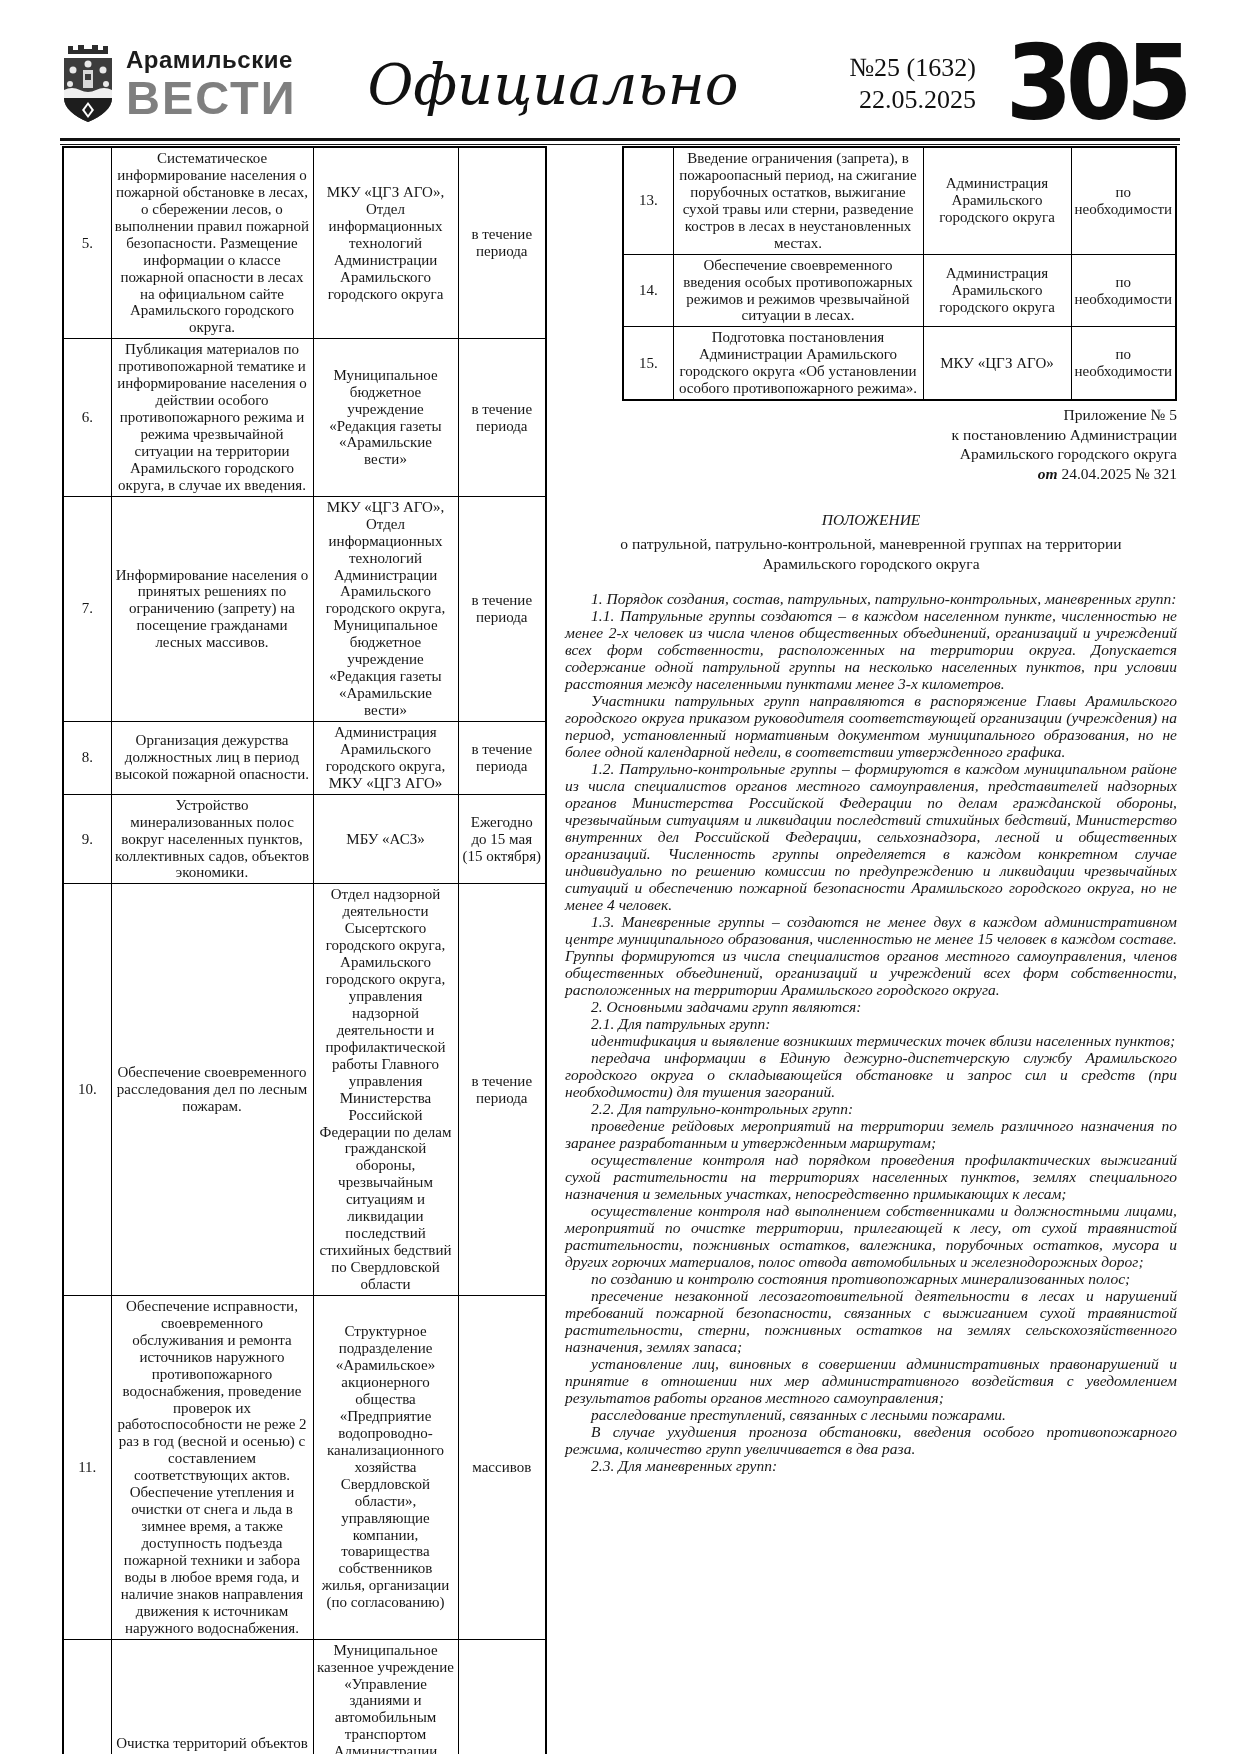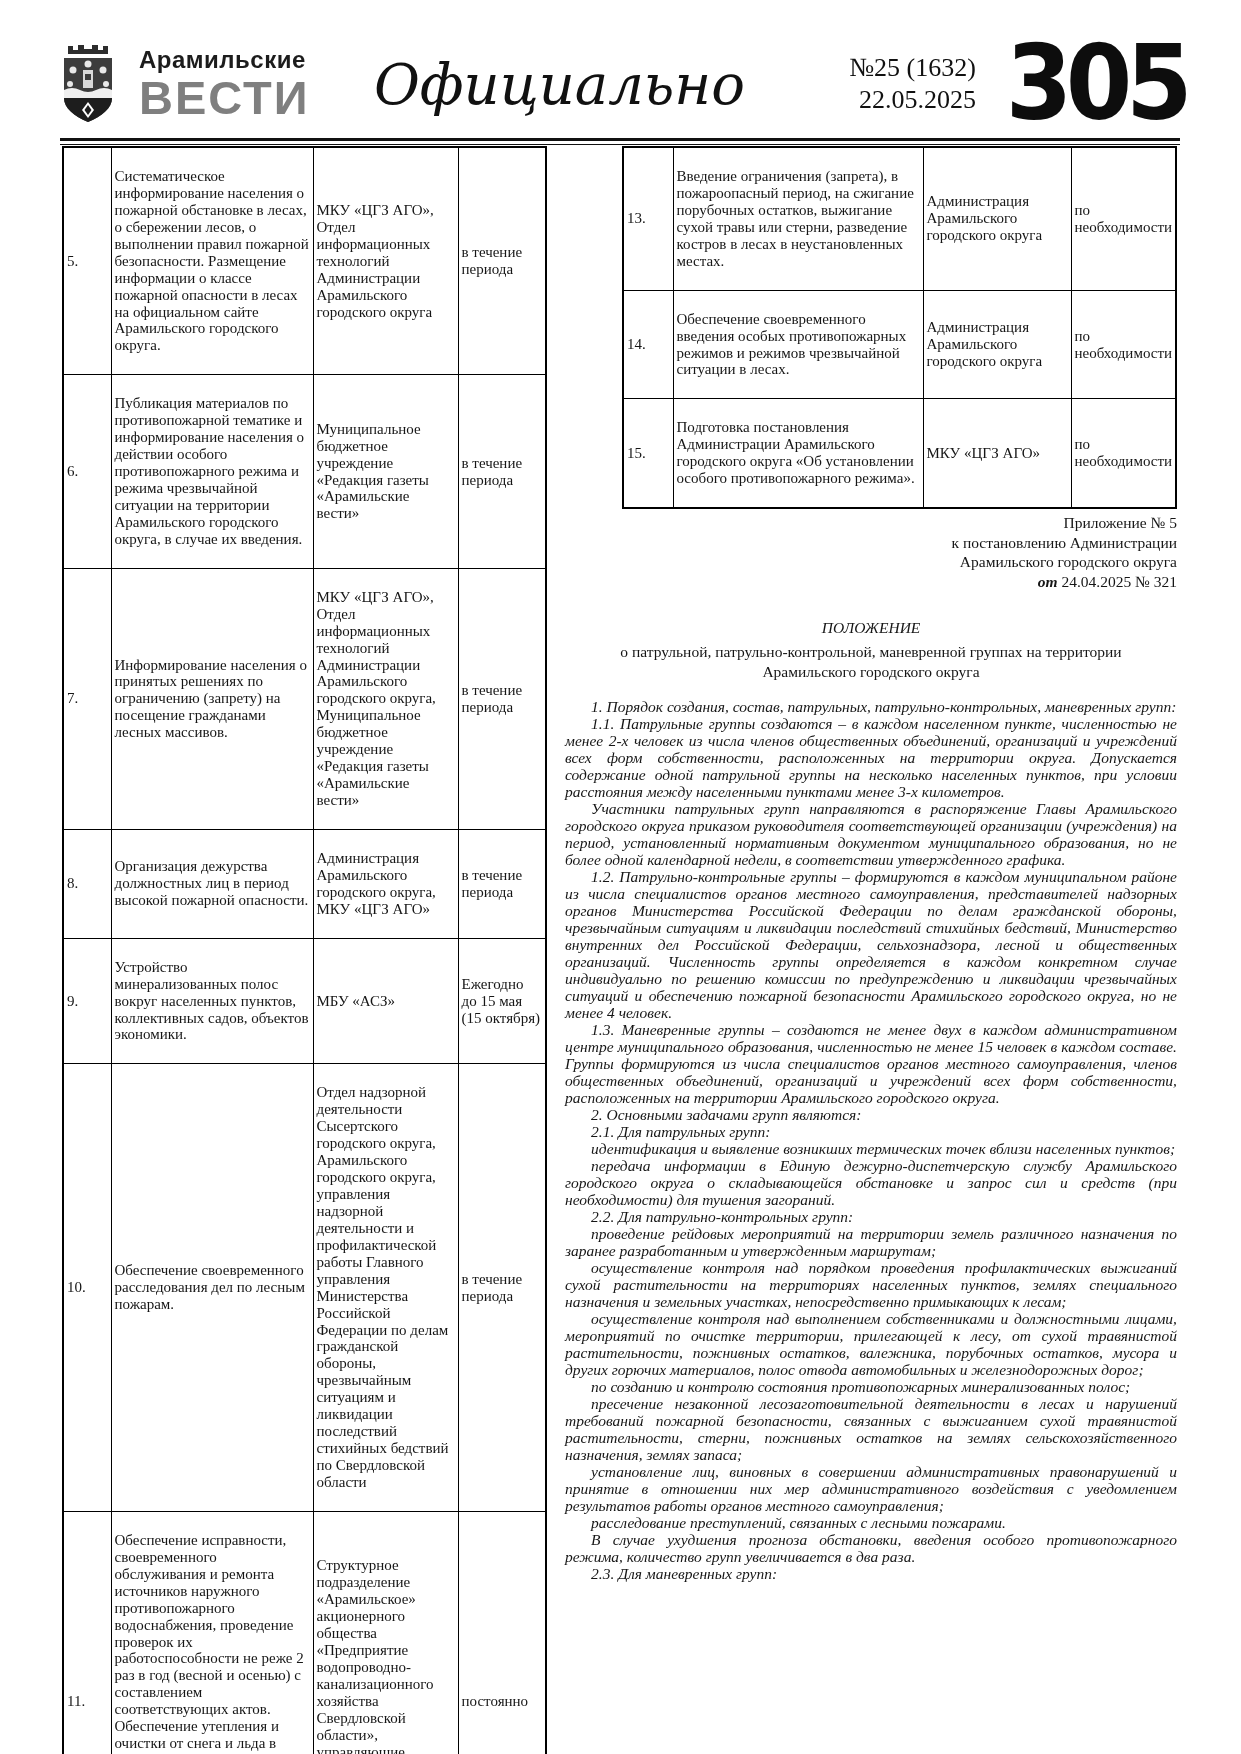--- a/index.html
+++ b/index.html
@@ -3,42 +3,42 @@
 <meta charset="utf-8">
 <style>
   html,body{margin:0;padding:0;background:#ffffff;}
   body{width:1241px;height:1754px;position:relative;overflow:hidden;
        font-family:"Liberation Serif","DejaVu Serif",serif;color:#161616;}
   .page{position:absolute;inset:0;background:#fff;}
 
   
   .header{position:absolute;left:56px;top:34px;width:1130px;height:100px;
           display:flex;align-items:center;}
-  .logo{display:flex;align-items:center;gap:19px;}
+  .logo{display:flex;align-items:center;gap:6px;}
   .logo-text{display:flex;flex-direction:column;line-height:1;}
   .logo-top{font-family:"Liberation Sans","DejaVu Sans",sans-serif;font-weight:bold;
             font-size:24px;color:#1c1c1c;letter-spacing:.5px;}
   .logo-bottom{font-family:"Liberation Sans","DejaVu Sans",sans-serif;font-weight:bold;
             font-size:47px;color:#7f7f7f;letter-spacing:2px;margin-top:2px;}
   .official{flex:1;text-align:center;font-style:italic;font-size:56px;
             font-family:"DejaVu Serif","Liberation Serif",serif;color:#111;
             transform:translateX(-20px);}
   .issue{text-align:right;font-size:26px;line-height:1.25;color:#111;
          margin-right:14px;white-space:nowrap;}
   .pagenum{font-family:"DejaVu Sans","Liberation Sans",sans-serif;font-weight:800;
            font-size:104px;line-height:.8;letter-spacing:-7px;color:#0d0d0d;
            transform:scaleX(.92);transform-origin:right center;}
 
   .double-rule{position:absolute;left:60px;top:138px;width:1120px;height:3px;
                border-top:3px solid #111;border-bottom:1px solid #111;}
 
   
   table.plan{border-collapse:collapse;table-layout:fixed;}
-  table.plan td{border:1px solid #000;vertical-align:middle;
-                font-size:15px;line-height:1.13;padding:20px 3px;
+  table.plan td{border:1px solid #000;text-align:center;vertical-align:middle;
+                font-size:15px;line-height:1.13;padding:2px 3px;
                 word-wrap:break-word;}
   table.left-plan{position:absolute;left:62px;top:146px;width:483px;
                   border:2px solid #000;}
   table.right-plan{width:553px;margin-left:57px;border:2px solid #000;}
 
   
   .right-col{position:absolute;left:565px;top:146px;width:612px;}
   .appendix{margin-top:4px;text-align:right;font-size:15.5px;line-height:1.27;}
   .appendix .bold-it{font-weight:bold;font-style:italic;font-family:Liberation Serif, serif;}
   .doc-title{margin-top:26px;text-align:center;font-size:15.5px;line-height:1.3;}
@@ -133,21 +133,21 @@
       <tr>
         <td>10.</td>
         <td>Обеспечение своевременного расследования дел по лесным пожарам.</td>
         <td>Отдел надзорной деятельности Сысертского городского округа, Арамильского городского округа, управления надзорной деятельности и профилактической работы Главного управления Министерства Российской Федерации по делам гражданской обороны, чрезвычайным ситуациям и ликвидации последствий стихийных бедствий по Свердловской области</td>
         <td>в течение периода</td>
       </tr>
       <tr>
         <td>11.</td>
         <td>Обеспечение исправности, своевременного обслуживания и ремонта источников наружного противопожарного водоснабжения, проведение проверок их работоспособности не реже 2 раз в год (весной и осенью) с составлением соответствующих актов. Обеспечение утепления и очистки от снега и льда в зимнее время, а также доступность подъезда пожарной техники и забора воды в любое время года, и наличие знаков направления движения к источникам наружного водоснабжения.</td>
         <td>Структурное подразделение «Арамильское» акционерного общества «Предприятие водопроводно-канализационного хозяйства Свердловской области», управляющие компании, товарищества собственников жилья, организации (по согласованию)</td>
-        <td>постоянно</td>
+        <td>массивов</td>
       </tr>
       <tr>
         <td>12.</td>
         <td>Очистка территорий объектов и населенных пунктов от мусора и сухостоя и других лесогорючих материалов.</td>
         <td>Муниципальное казенное учреждение «Управление зданиями и автомобильным транспортом Администрации Арамильского городского округа», управляющие компании, товарищества собственников жилья, организации (по согласованию)</td>
         <td>Ежегодно до 01 мая</td>
       </tr>
     </tbody>
   </table>
 

